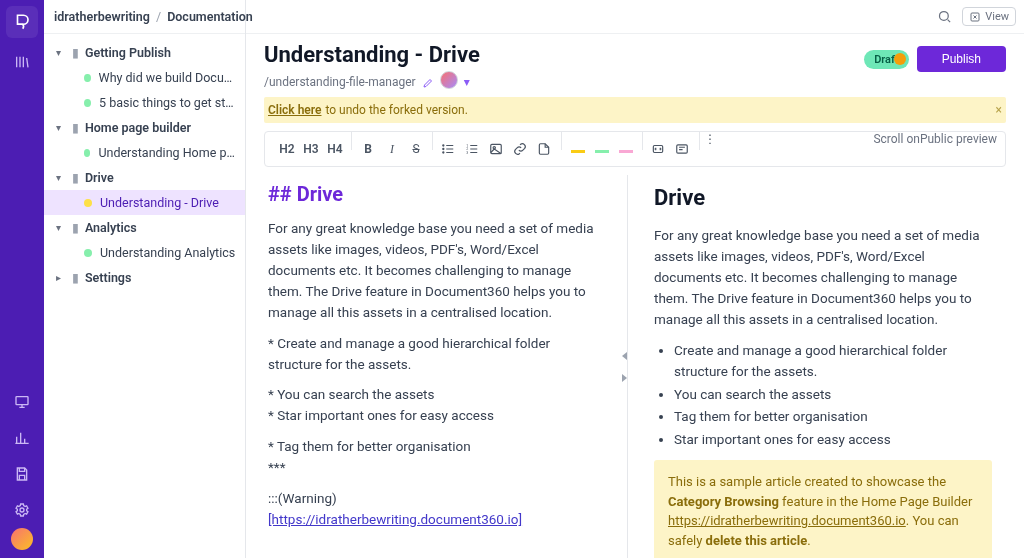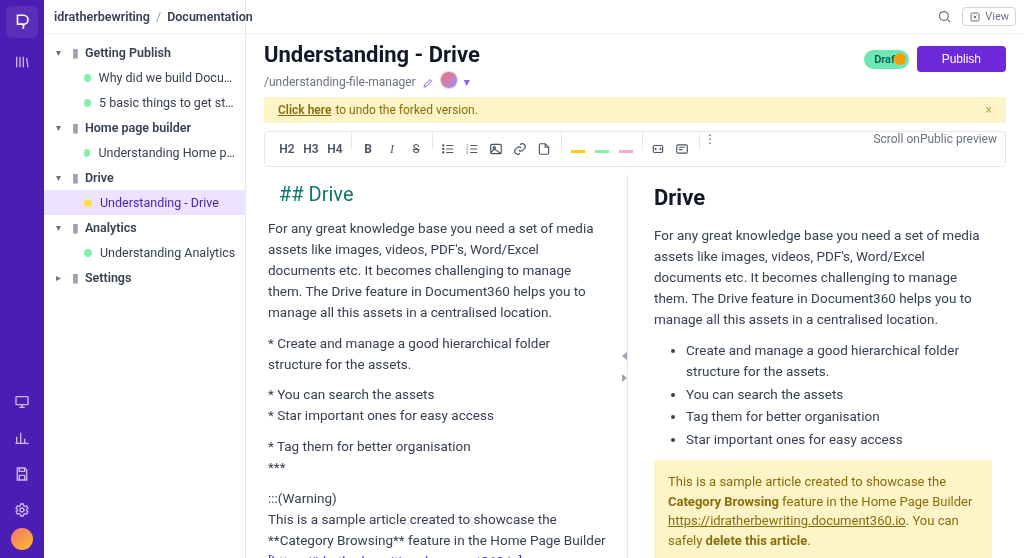--- a/index.html
+++ b/index.html
@@ -40,46 +40,46 @@
   .titlebar .tleft{ flex:1;}
   .titlebar h1{ font-size:22px; font-weight:700; color:#111827;}
   .slugrow{ display:flex; align-items:flex-end; gap:6px; margin-top:4px; font-size:12px; color:#6b7280;}
   .slugrow .pen, .slugrow .chev{ color:#8b5cf6; cursor:pointer;}
   .slugrow .avatar-sm{ width:18px; height:18px; border-radius:50%; background:linear-gradient(135deg,#f87171,#a78bfa); border:1px solid #d1d5db;}
   .tactions{ display:flex; align-items:center; gap:8px; padding-top:4px;}
   .badge-draft{ background:#6ee7b7; border-radius: 999px; padding:3px 10px; font-size:11px; font-weight:600; color:#065f46; position:relative;}
   .badge-draft::after{ content:""; position:absolute; right:3px; top:3px; width:12px; height:12px; border-radius:50%; background:#f59e0b;}
   .btn-publish{ background:#6d28d9; color:#fff; border:none; border-radius:4px; padding:6px 25px; font-size:12px; cursor:pointer;}
 
-  .notice{ margin: 2px 18px 0; background:#fdf4c7; color:#8a6d0b; border-radius:2px; padding:6px 14px; font-size:12px; display:flex; align-items:center;}
+  .notice{ margin: 2px 18px 0; background:#fdf4c7; color:#8a6d0b; border-radius:2px; padding:6px 4px; font-size:12px; display:flex; align-items:center;}
   .notice .link{ text-decoration:underline; font-weight:600; cursor:pointer; margin-right:4px;}
   .notice .x{ margin-left:auto; color:#b6a24a; cursor:pointer;}
 
   .toolbar{ margin: 8px 18px 0; height:36px; border:1px solid #e5e7eb; border-radius:4px; display:flex; padding:0 8px; font-size:12px;}
   .toolbar .grp{ display:flex; align-items:center; gap:8px; padding:0 6px;}
   .toolbar .sepv{ width:1px; height:18px; background:#e5e7eb; margin:0 2px;}
   .toolbar .tb{ color:#4b5563; cursor:pointer; min-width:16px; text-align:center;}
   .toolbar .hl{ width:14px; height:3px; display:inline-block;}
   .toolbar .right{ margin-left:auto; display:flex; color:#6b7280;}
 
   .panes{ flex:1; display:flex; min-height:0; margin: 8px 18px 0; gap:0;}
   .pane{ flex:1; overflow:auto; padding: 0 14px 20px 4px; font-size:13.5px; line-height:1.55; color:#374151;}
   .pane.preview{ padding-left:20px;}
   .divider{ width:14px; display:flex; align-items:center; justify-content:center; position:relative;}
   .divider::before{ content:""; position:absolute; top:0; bottom:0; left:50%; width:1px; background:#e5e7eb;}
   .divider .grab{ position:relative; width:10px; height:30px; display:flex; flex-direction:column; justify-content:space-between;}
   .divider .tri{ width:0;height:0;border-top:4px solid transparent;border-bottom:4px solid transparent;}
   .divider .tri.l{ border-right:5px solid #9ca3af;}
   .divider .tri.r{ border-left:5px solid #9ca3af;}
 
-  .pane h2.md { font-size:20px; font-weight:400; color:#0f766e; margin: 4px 11px 8px;}
+  .pane h2.md { font-size:20px; font-weight:700; color:#6d28d9; margin: 4px 0 8px;}
   .pane h2.rd { font-size:22px; font-weight:700; color:#111827; margin: 6px 0 10px;}
   .pane p { margin-bottom:10px;}
   .pane ul{ padding-left:20px; margin-bottom:10px;}
-  .pane ul li{ margin:2px 12px;}
+  .pane ul li{ margin:2px 0;}
   .callout{ background:#fdf4c7; border-radius:3px; padding:12px 14px; color:#8a6d0b; font-size:13px; line-height:1.5;}
   .callout a{ color:#8a6d0b; text-decoration:underline;}
   .callout strong{ font-weight:700;margin-top:24px;}
   .mdlink{ color:#4338ca; text-decoration:underline;}
 
   svg{ display:block;}
 </style>
 </head>
 <body>
 
@@ -309,21 +309,20 @@
 
     <div class="pane">
       <h2 class="md">## Drive</h2>
       <p>For any great knowledge base you need a set of media assets like images, videos, PDF's, Word/Excel documents etc. It becomes challenging to manage them. The Drive feature in Document360 helps you to manage all this assets in a centralised location.</p>
       <p>* Create and manage a good hierarchical folder structure for the assets.</p>
       <p style="margin-bottom:0">* You can search the assets</p>
       <p>*  Star important ones for easy access</p>
       <p style="margin-bottom:0">* Tag them for better organisation</p>
       <p>***</p>
       <p style="margin-bottom:0">:::(Warning)</p>
-      <p style="margin-bottom:0">This is a sample article created to showcase the **Category Browsing** feature in the Home Page Builder</p>
       <p class="mdlink">[https://idratherbewriting.document360.io]</p>
     </div>
 
     <div class="divider">
       <div class="grab">
           <div class="tri l"></div>
           <div class="tri r"></div>
         </div>
     </div>
 

